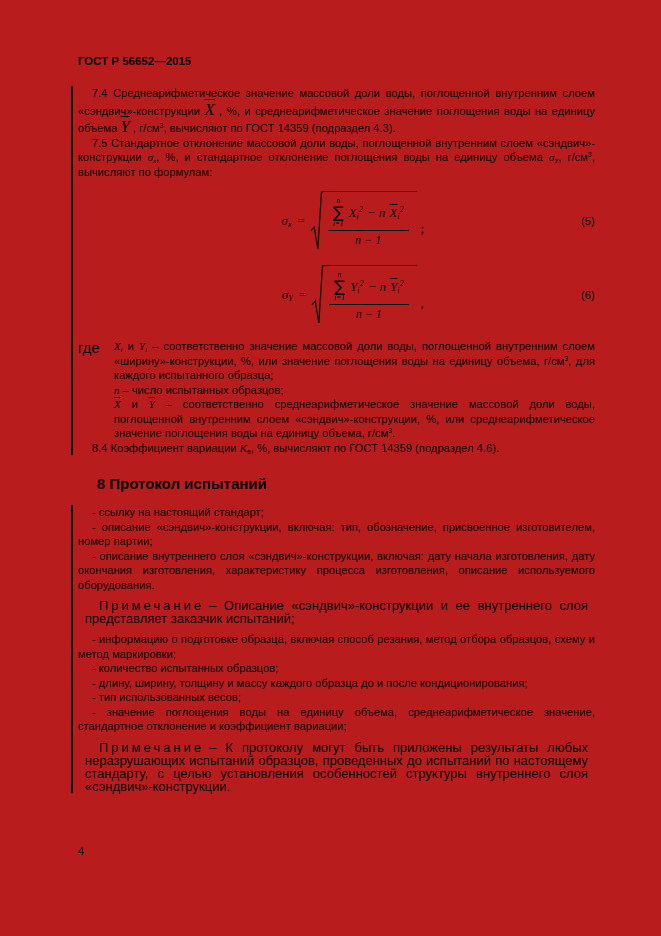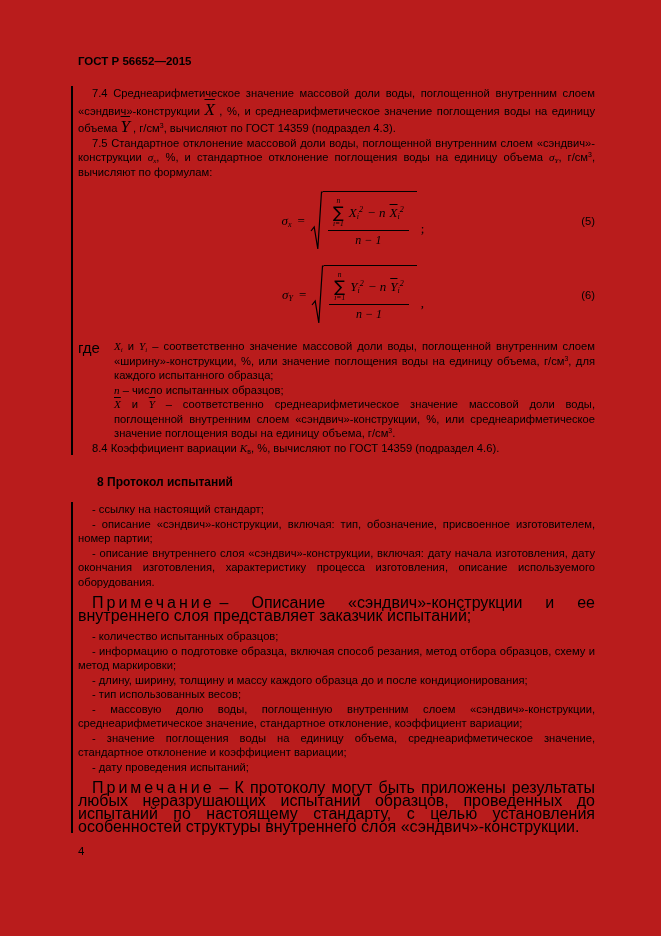--- a/index.html
+++ b/index.html
@@ -70,27 +70,27 @@
   .bigop { display:flex; flex-direction:column; align-items:center; margin-right:5px; line-height:1; }
   .op-top, .op-bot { font-size:7.5px; font-style:italic; }
   .op-sym { font-family:"DejaVu Sans", sans-serif; font-size:16px; font-style:normal; line-height:0.95; }
   .t-op { margin:0 4px; }
 
   
   .where { position:relative; padding-left:36px; margin-top:4px; }
   .where-label { position:absolute; left:0; top:0; font-size:15px; }
 
   h2 {
-    font-size:12px; font-weight:bold;
+    font-size:15px; font-weight:bold;
     margin:20px 0 13px 14px;
   }
 
   .note {
-    font-size:16px; line-height:13px;
-    margin:7px 0; text-indent:14px; text-align:justify;
+    font-size:13px; line-height:13px;
+    margin:7px 7px; text-indent:14px; text-align:justify;
   }
   .note-label { letter-spacing:3px; margin-right:5px; }
 
   .page-number {
     position:absolute; left:78px; top:845px;
     font-size:11.5px;
   }
 </style>
 </head>
 <body>
@@ -179,27 +179,25 @@
 
     <div class="barblock">
 
 
       <p class="indent">- ссылку на настоящий стандарт;</p>
       <p class="indent">- описание «сэндвич»-конструкции, включая: тип, обозначение, присвоенное изготовителем, номер партии;</p>
       <p class="indent">- описание внутреннего слоя «сэндвич»-конструкции, включая: дату начала изготовления, дату окончания изготовления, характеристику процесса изготовления, описание используемого оборудования.</p>
 
       <p class="note"><span class="note-label">Примечание</span><span>–  Описание «сэндвич»-конструкции и ее внутреннего слоя представляет заказчик испытаний;</span></p>
 
+      <p class="indent">- информацию о подготовке образца, включая способ резания, метод отбора образцов, схему и метод маркировки;</p>
       <p class="indent">- количество испытанных образцов;</p>
-      <p class="indent">- информацию о подготовке образца, включая способ резания, метод отбора образцов, схему и метод маркировки;</p>
       <p class="indent">- длину, ширину, толщину и массу каждого образца до и после кондиционирования;</p>
       <p class="indent">- тип использованных весов;</p>
-      <p class="indent">- массовую долю воды, поглощенную внутренним слоем «сэндвич»-конструкции, среднеарифметическое значение, стандартное отклонение, коэффициент вариации;</p>
       <p class="indent">- значение поглощения воды на единицу объема, среднеарифметическое значение, стандартное отклонение и коэффициент вариации;</p>
-      <p class="indent">- дату проведения испытаний;</p>
 
       <p class="note"><span class="note-label">Примечание</span><span>–  К протоколу могут быть приложены результаты любых неразрушающих испытаний образцов, проведенных до испытаний по настоящему стандарту, с целью установления особенностей структуры внутреннего слоя «сэндвич»-конструкции.</span></p>
 
     </div>
 
   </div>
 
   <div class="page-number">4</div>
 </div>
 

